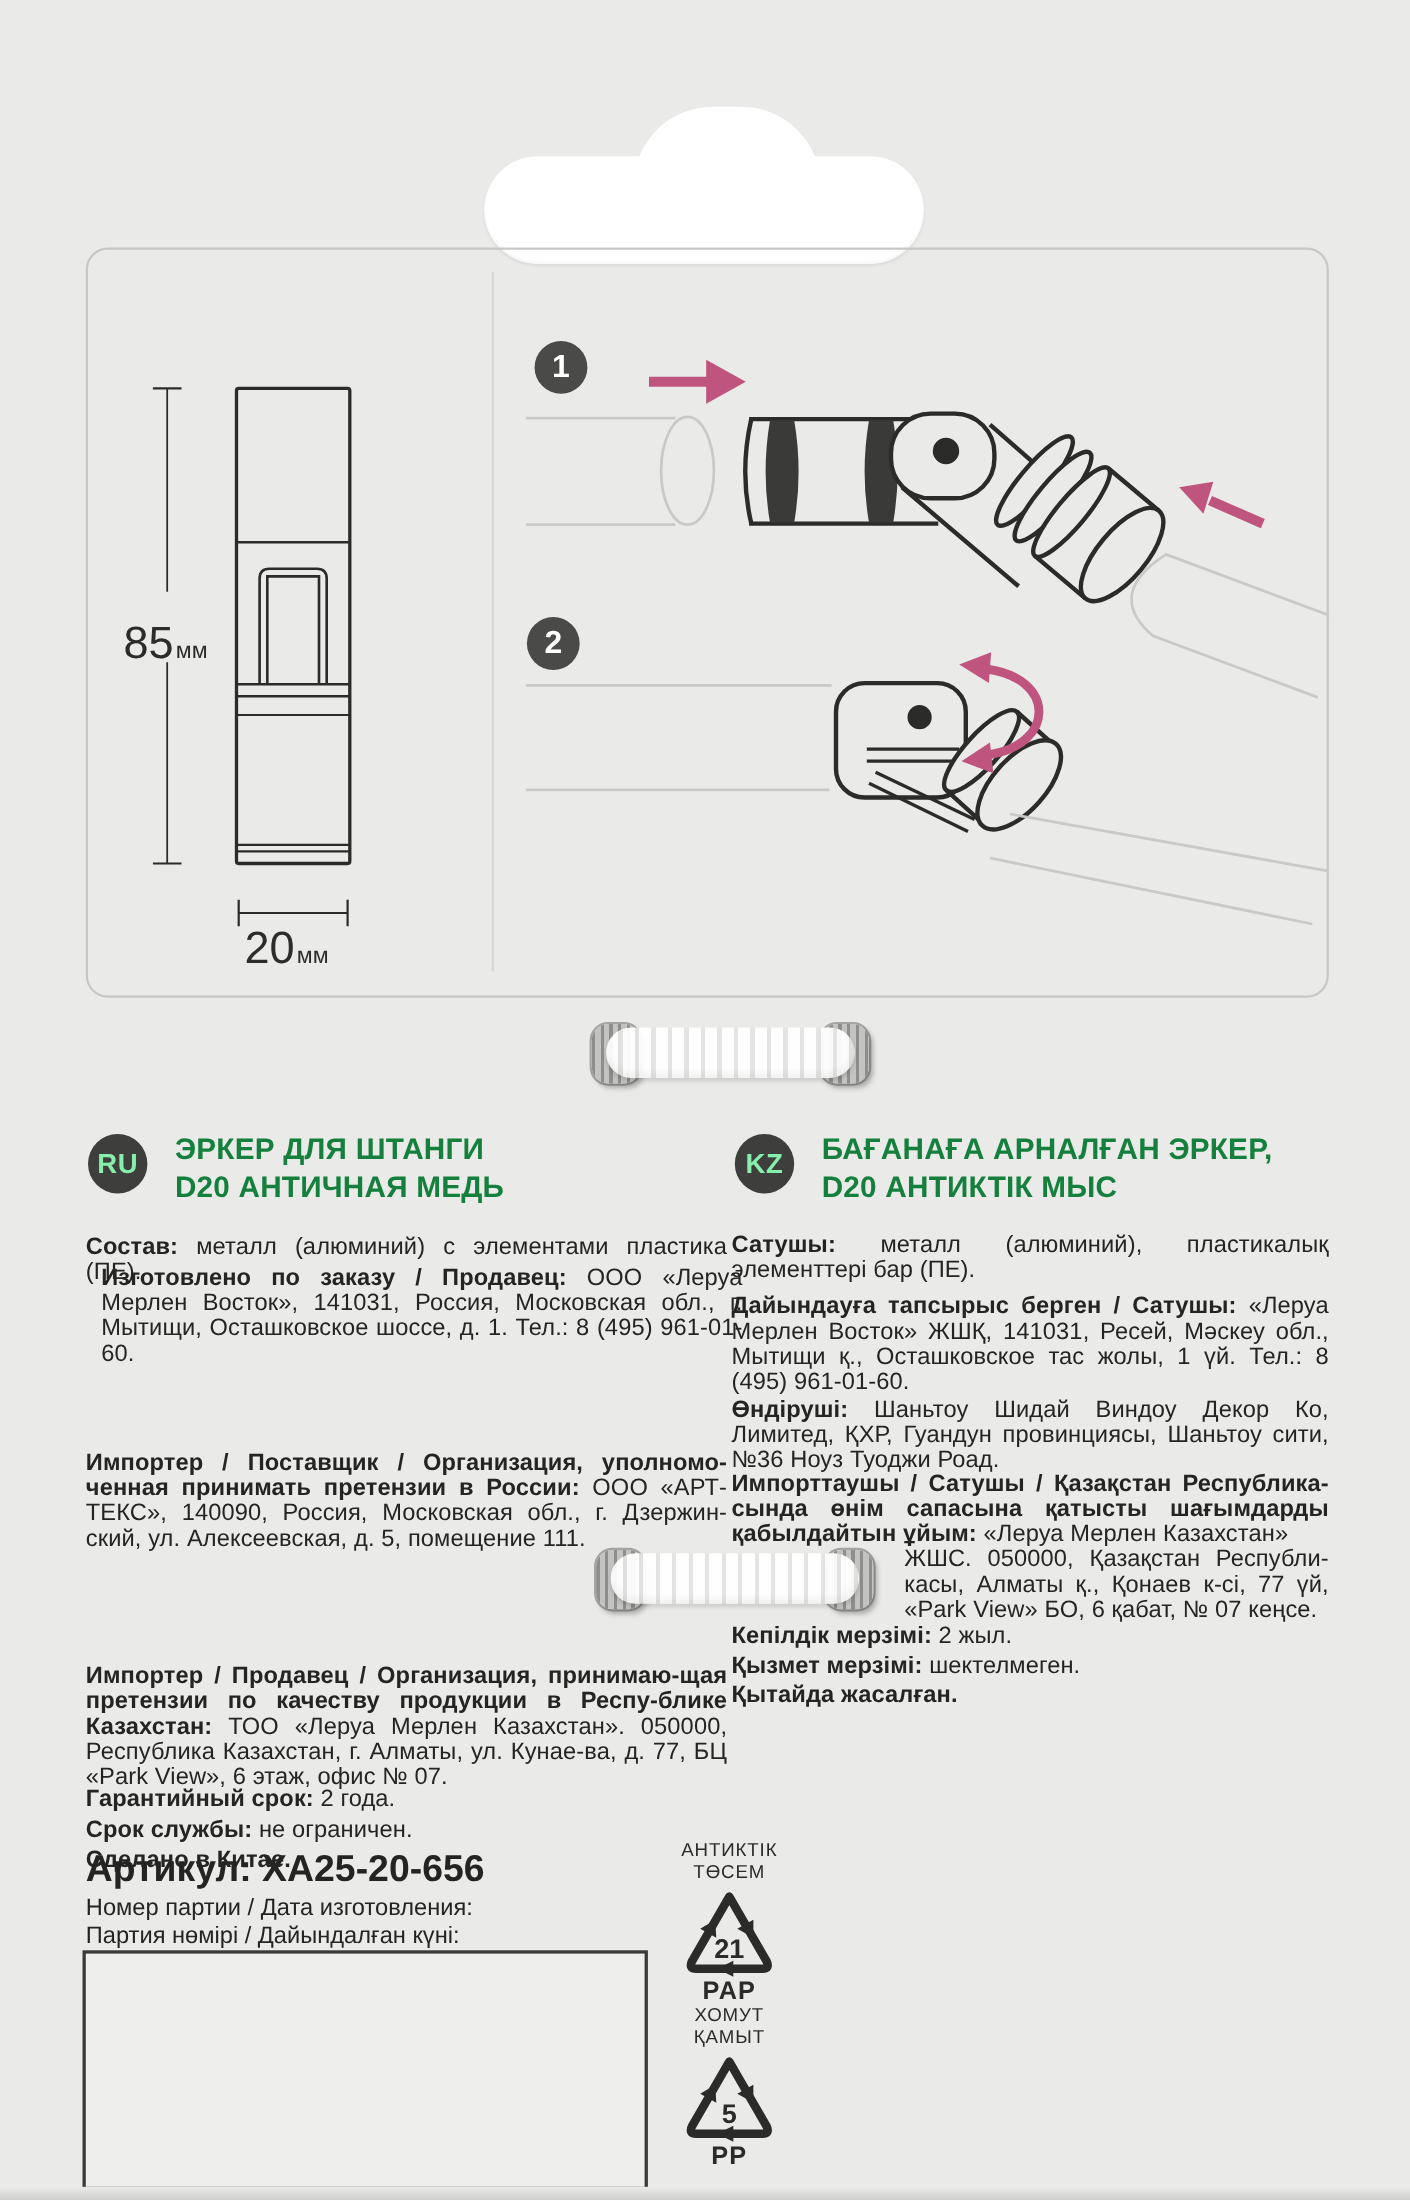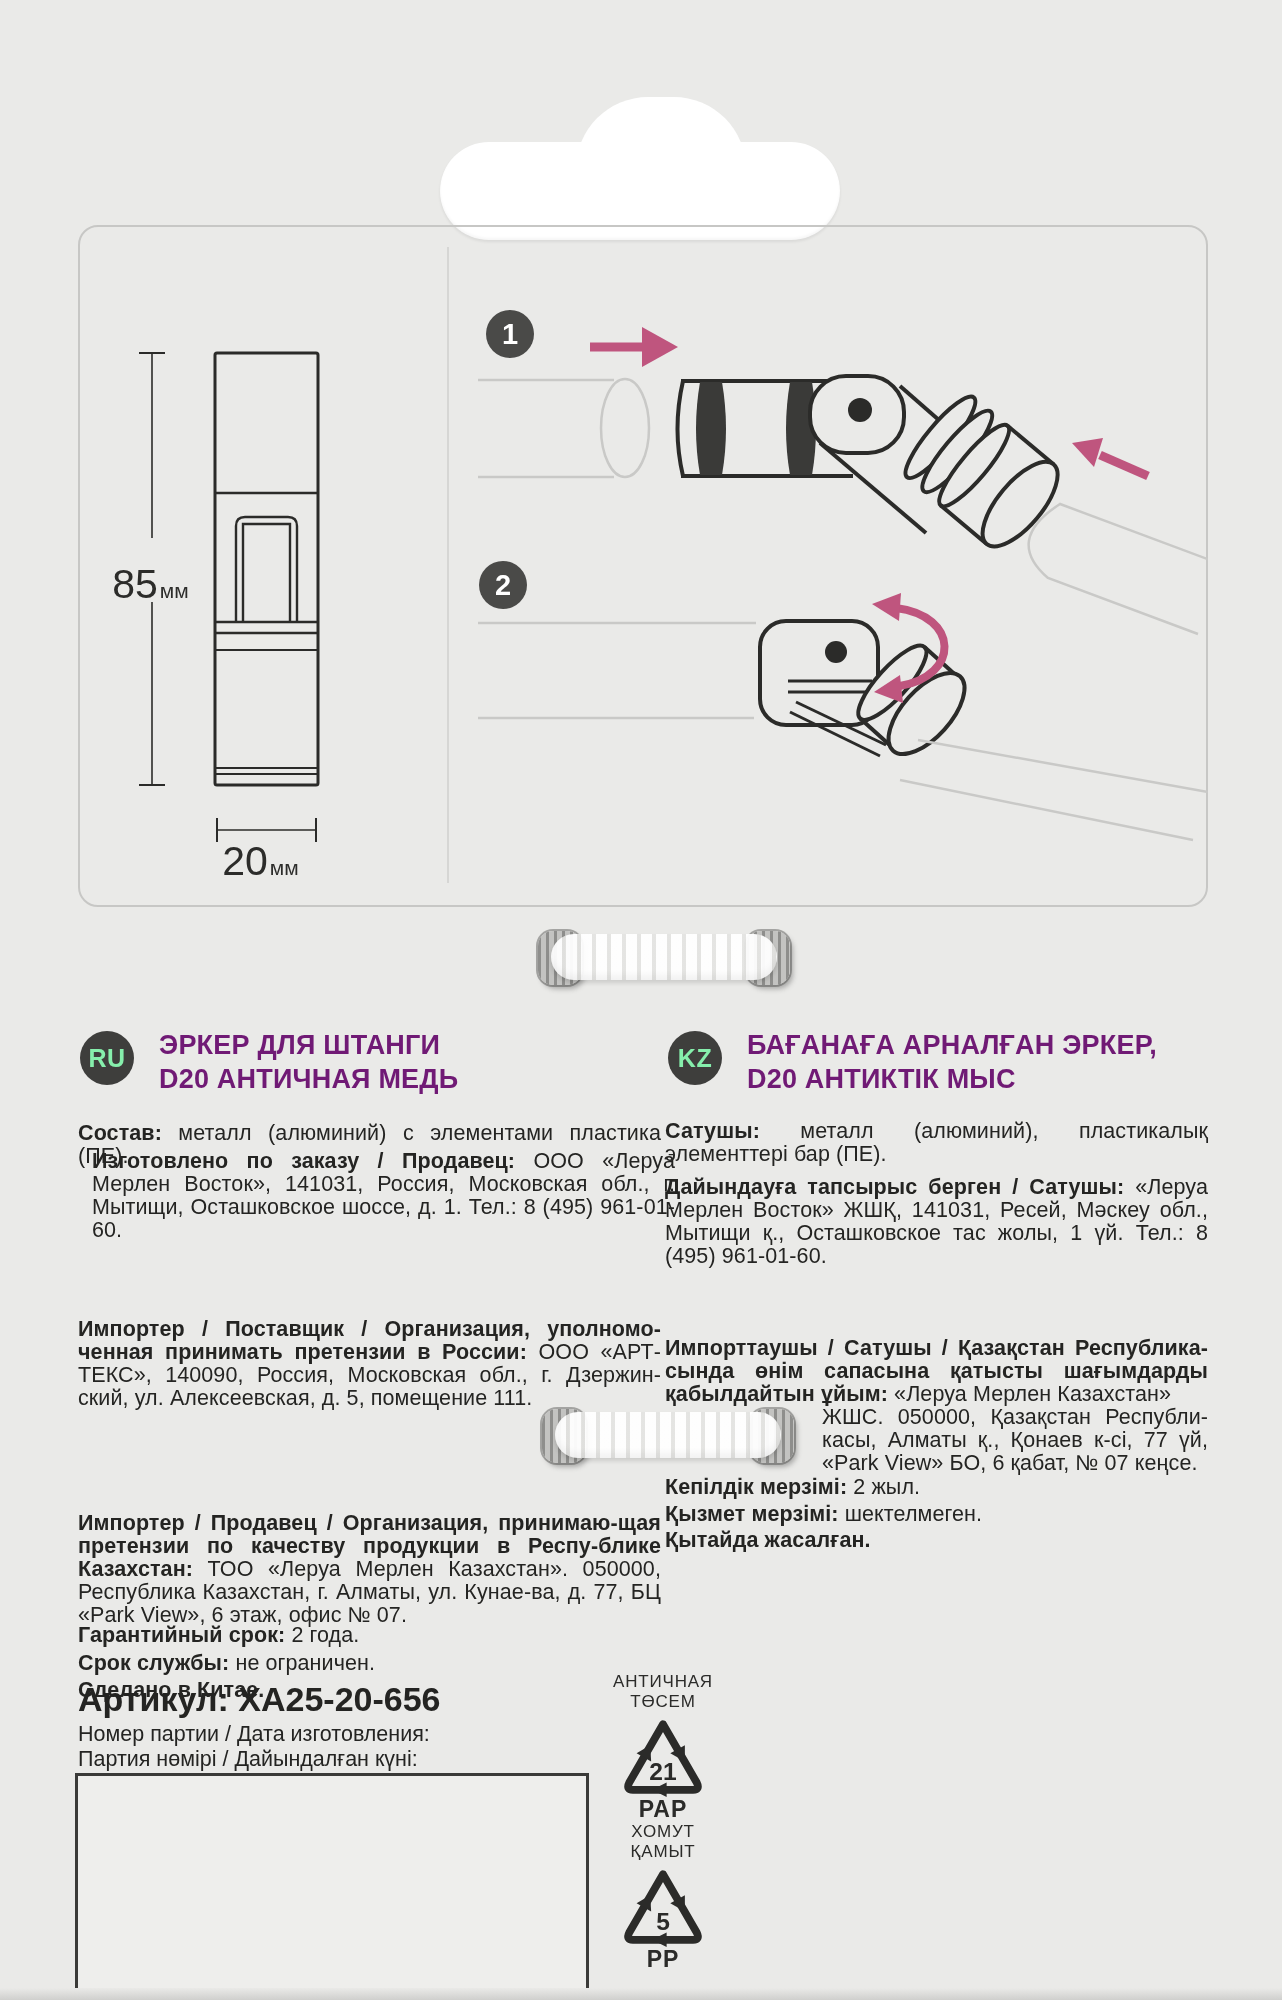--- a/index.html
+++ b/index.html
@@ -29,21 +29,21 @@
   .strap-end-l{left:0;}
   .strap-end-r{right:0;}
   .strap-band{position:absolute;left:13px;top:10px;width:226px;height:46px;border-radius:23px;
               background:repeating-linear-gradient(90deg,rgba(255,255,255,.95) 0 11px,rgba(228,228,226,.95) 11px 15px);
               box-shadow:0 3px 4px rgba(0,0,0,.13), inset 0 -5px 7px rgba(0,0,0,.05);}
   
   .sec-header{position:absolute;display:flex;gap:25px;align-items:flex-start;}
   .lang-badge{flex:0 0 auto;width:54px;height:54px;border-radius:50%;background:#3e3e3c;color:#86efac;
               font-weight:bold;font-size:25px;display:flex;align-items:center;justify-content:center;
               letter-spacing:.5px;margin-top:3px;}
-  .sec-title{font-size:27px;font-weight:bold;line-height:34px;letter-spacing:.2px;color:#701a75;}
+  .sec-title{font-size:27px;font-weight:bold;line-height:34px;letter-spacing:.2px;color:#15803d;}
   .p{position:absolute;font-size:21.5px;line-height:23px;text-align:justify;color:#242422;
      letter-spacing:.1px;}
   .p b{font-weight:bold;}
   .pline{position:absolute;font-size:21.5px;color:#242422;white-space:nowrap;}
   .article{position:absolute;font-size:34px;font-weight:bold;color:#242422;white-space:nowrap;}
   .batch-box{position:absolute;border:3px solid #3a3a38;background:#eeeeec;}
   
   .recycle{position:absolute;width:144px;text-align:center;color:#2b2b29;}
   .recycle-label{font-size:17px;line-height:19.5px;letter-spacing:.8px;}
   .recycle-tri{display:block;margin:5px auto 0 auto;}
@@ -196,31 +196,33 @@
     <div class="sec-title">
       <div>БАҒАНАҒА АРНАЛҒАН ЭРКЕР,</div>
       <div>D20 АНТИКТІК МЫС</div>
     </div>
   </div>
 
   <p class="p" style="left:665px;top:1098px;width:543px;">
     <b>Сатушы:</b> <span>металл (алюминий), пластикалық элементтері бар (ПЕ).</span></p>
   <p class="p" style="left:665px;top:1154px;width:543px;">
     <b>Дайындауға тапсырыс берген / Сатушы:</b> <span>«Леруа Мерлен Восток» ЖШҚ, 141031, Ресей, Мәскеу обл., Мытищи қ., Осташковское тас жолы, 1 үй. Тел.: 8 (495) 961-01-60.</span></p>
+  <p class="p" style="left:665px;top:1248px;width:543px;">
+    <b>Өндіруші:</b> <span>Шаньтоу Шидай Виндоу Декор Ко, Лимитед, ҚХР, Гуандун провинциясы, Шаньтоу сити, №36 Ноуз Туоджи Роад.</span></p>
   <p class="p" style="left:665px;top:1315px;width:543px;">
     <b>Импорттаушы / Сатушы / Қазақстан Республика-сында өнім сапасына қатысты шағымдарды қабылдайтын ұйым:</b> <span>«Леруа Мерлен Казахстан»</span></p>
   <p class="p" style="left:822px;top:1384px;width:386px;">ЖШС. 050000, Қазақстан Республи-касы, Алматы қ., Қонаев к-сі, 77 үй, «Park View» БО, 6 қабат, № 07 кеңсе.</p>
   <p class="p" style="left:665px;top:1454px;width:543px;">
     <b>Кепілдік мерзімі:</b> <span>2 жыл.</span></p>
   <p class="p" style="left:665px;top:1481px;width:543px;">
     <b>Қызмет мерзімі:</b> <span>шектелмеген.</span></p>
   <p class="p" style="left:665px;top:1507px;width:543px;font-weight:bold;">Қытайда жасалған.</p>
 
   <div class="recycle" style="left:591px;top:1672px;">
-    <div class="recycle-label">АНТИЧНАЯ</div>
+    <div class="recycle-label">АНТИКТІК</div>
     <div class="recycle-label">ТӨСЕМ</div>
     <svg class="recycle-tri" width="92" height="82" viewBox="0 0 100 90">
       <path d="M 50,9 L 87,73 Q 91,81 83,81 L 17,81 Q 9,81 13,73 Z" fill="none" stroke="#2b2b29" stroke-width="8.5" stroke-linejoin="round"></path>
       <polygon points="74,50 58,41 74,32" fill="#2b2b29"></polygon>
       <polygon points="38,81 54,73 54,89" fill="#2b2b29"></polygon>
       <polygon points="36,32 37,50 21,41" fill="#2b2b29"></polygon>
       <text x="50" y="70" text-anchor="middle" font-size="27" font-weight="bold" fill="#2b2b29">21</text>
     </svg>
     <div class="recycle-mat">PAP</div>
   </div>

